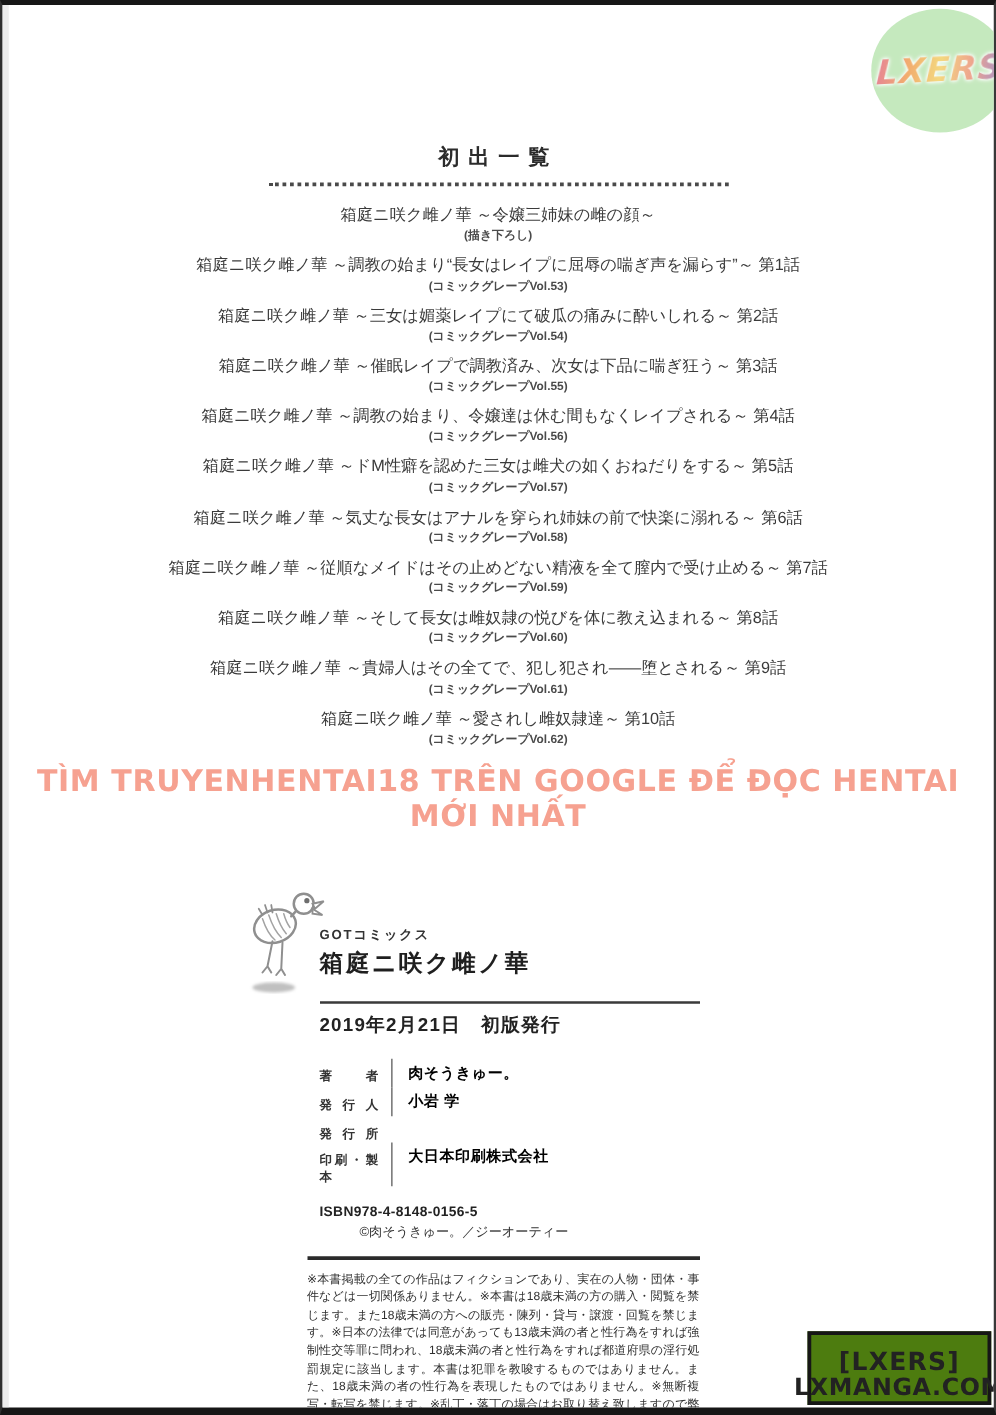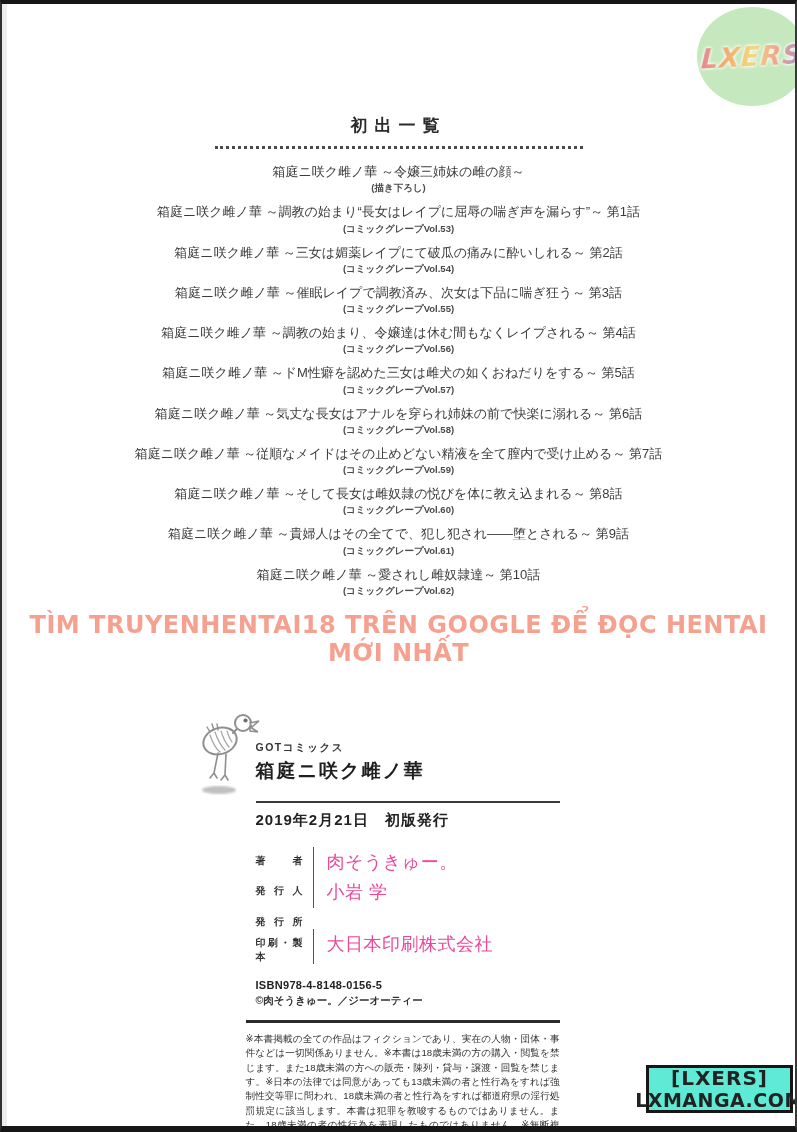--- a/index.html
+++ b/index.html
@@ -29,44 +29,44 @@
   
   .colophon { width:322px; margin:44px auto 0; text-align:left; position:relative; padding-left:18px; box-sizing:border-box; }
   .bird { position:absolute; left:-40px; top:0; }
   .imprint { font-size:10.5px; font-weight:bold; letter-spacing:1.5px; color:#333; padding-top:30px; }
   .book-title { font-size:19px; font-weight:bold; letter-spacing:2px; color:#1f1f1f; padding-bottom:17px; border-bottom:2.5px solid #3a3a3a; margin-top:3px; }
   .edition { font-size:15px; font-weight:bold; letter-spacing:1px; margin-top:8px; color:#222; }
   .credits { margin-top:17px; }
   .credit-row { display:flex; }
   .credit-label { width:47px; flex-shrink:0; margin-right:10px; font-size:10px; font-weight:bold; color:#333; text-align:justify; text-align-last:justify; padding-top:7px; }
   .credit-cell { border-left:1.5px solid #555; padding:4px 0 4px 13px; flex:1; }
-  .credit-value { font-size:18px; font-weight:normal; color:#ec4899; letter-spacing:0.5px; line-height:1.25; }
+  .credit-value { font-size:12px; font-weight:bold; color:#000000; letter-spacing:0.5px; line-height:1.25; }
   .credit-sub { font-size:10px; font-weight:bold; color:#2e2e2e; line-height:1.4; margin-top:1px; }
   .isbn-block { margin-top:15px; }
   .isbn { font-size:11px; font-weight:bold; color:#222; letter-spacing:0.3px; }
-  .copyright { font-size:10.5px; font-weight:bold; color:#333; margin-top:3px; }
+  .copyright { font-size:10.5px; font-weight:normal; color:#333; margin-top:3px;margin-left:32px; }
   .thick-rule { border:none; border-top:3.5px solid #2a2a2a; margin:12px 0 9px -10px; }
   .disclaimer { width:314px; margin-left:-10px; font-size:9.6px; color:#303030; line-height:1.5; text-align:justify; }
 
   
   .top-badge {
     position:absolute; top:3px; right:-12px; width:110px; height:99px; border-radius:50%;
     background:#b9e4b0; opacity:0.82; display:flex; align-items:center; justify-content:center;
   }
   .top-badge-text {
     font-family:"DejaVu Sans",sans-serif; font-style:italic; font-weight:bold; font-size:27px; letter-spacing:1px;
     background:linear-gradient(95deg,#e06a80 0%,#ef9b4f 25%,#f2cf63 50%,#ea8f77 75%,#8d7bc2 100%);
     -webkit-background-clip:text; background-clip:text; color:transparent;
     transform:rotate(-3deg) skewX(-6deg);
     filter:drop-shadow(0 0 1.5px #ffffff) drop-shadow(0 0 1px #ffffff);
   }
   .bottom-badge {
-    position:absolute; right:2px; top:1061px; width:147px; height:48px; background:#5eead4;
+    position:absolute; right:2px; top:1061px; width:147px; height:59px; background:#4d7c0f;
     border:3px solid #161616; box-sizing:border-box;
-    display:flex; flex-direction:column; align-items:center; justify-content:center;
+    display:flex; flex-direction:column; align-items:center; justify-content:flex-end;
     font-family:"DejaVu Sans",sans-serif; font-weight:bold; color:#222; line-height:1.08;
   }
   .bottom-badge .l1 { font-size:20px; letter-spacing:1px; }
   .bottom-badge .l2 { font-size:19px; letter-spacing:0.5px; }
 </style>
 </head>
 <body>
 
 <div class="page">
   <div class="left-strip"></div>

